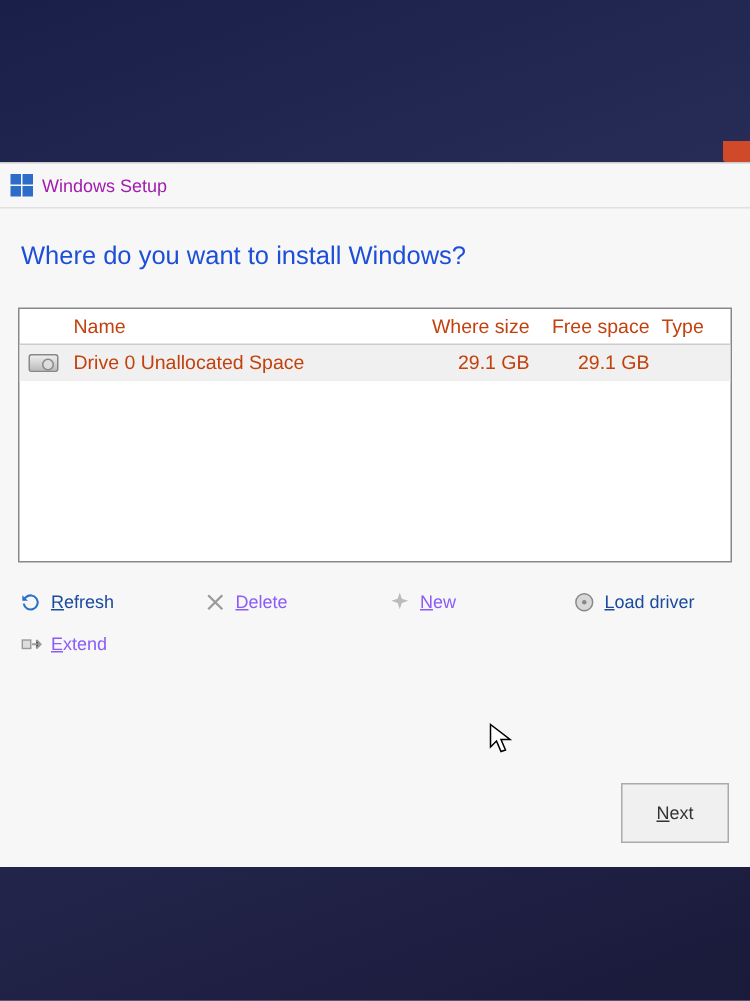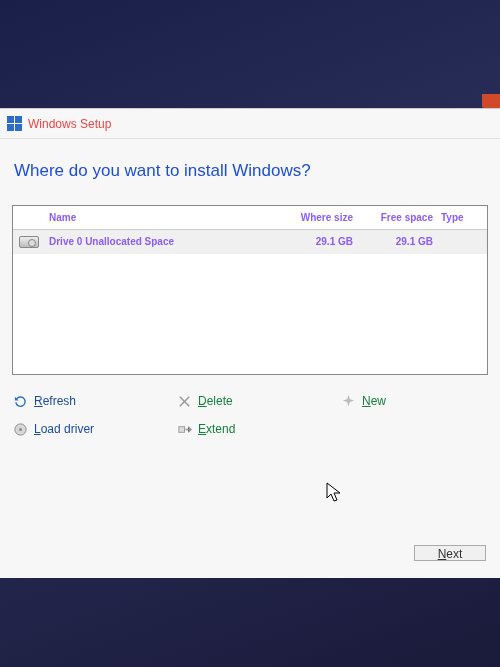--- a/index.html
+++ b/index.html
@@ -15,21 +15,21 @@
     width: 500px; height: 470px;
     background: #f7f7f7;
     border-top: 1px solid #ccc;
   }
   .titlebar {
     display: flex; align-items: center;
     height: 30px;
     padding: 0 6px;
     border-bottom: 1px solid #e0e0e0;
     font-size: 12px;
-    color: #ef4444;
+    color: #a21caf;
   }
   .titlebar .win-icon { width: 16px; height: 16px; margin-right: 6px; display:flex; flex-wrap:wrap; }
   .titlebar .win-icon span{width:7px;height:7px;background:#2d6cc8;margin:0.5px;}
   .content {
     padding: 18px 12px 0 12px;
   }
   .heading {
     color: #1d4ed8;
     font-size: 17px;
     font-weight: 400;
@@ -38,23 +38,22 @@
   .disk-list {
     border: 1px solid #888;
     background: #fff;
     height: 170px;
     overflow: hidden;
   }
   .disk-header, .disk-row {
     display: grid;
     grid-template-columns: 32px 1fr 80px 80px 50px;
     align-items: center;
-    font-size: 10px;
-    color: #8b5cf6;
-    font-weight: bold;
+    font-size: 13px;
+    color: #c2410c;
   }
   .disk-header {
     height: 24px;
     border-bottom: 1px solid #ccc;
   }
   .disk-header > div { padding: 0 4px; }
   .disk-row {
     height: 24px;
     border-bottom: 1px solid #eee;
     background:#fafafa;
@@ -69,47 +68,47 @@
     margin: 0 auto;
     position:relative;
   }
   .hdd-icon::after{
     content:""; position:absolute; right:2px; top:2px;
     width:6px;height:6px;border:1px solid #888;border-radius:50%;
     background:#ddd;
   }
   .actions {
     display: grid;
-    grid-template-columns: 1fr 1fr 1fr;
+    grid-template-columns: 1fr 1fr 1fr 1fr;
     gap: 8px 16px;
     margin-top: 16px;
     font-size: 12px;
   }
   .action {
     display: flex; align-items: center; gap: 6px;
     color: #1a4ba0;
     cursor: pointer;
     padding: 2px 0;
   }
-  .action.disabled { color: #15803d; cursor: default; }
+  .action.disabled { color: #8b5cf6; cursor: default; }
   .action .ic {
     width: 16px; height: 16px;
     display:flex;align-items:center;justify-content:center;
   }
   .action .ic svg { width:15px; height:15px; }
   .action .lbl { text-decoration: none; }
   .action.link .lbl { color:#1a4ba0; }
   .action.link .lbl::first-letter { text-decoration: underline; }
   .action.disabled .lbl::first-letter { text-decoration: underline; }
   .footer {
     position:absolute;
     right: 14px; bottom: 16px;
   }
   .next-btn {
-    width: 72px; height: 16px;
+    width: 72px; height: 40px;
     font-size: 12px;
     background: #f0f0f0;
     border: 1px solid #aaa;
     color: #333;
     cursor: pointer;
   }
   .next-btn .u { text-decoration: underline; }
   .close-hint{
     position:absolute; top:94px; right:0;
     width:18px;height:14px;background:#d04a2a;border-radius:0 0 0 2px;

